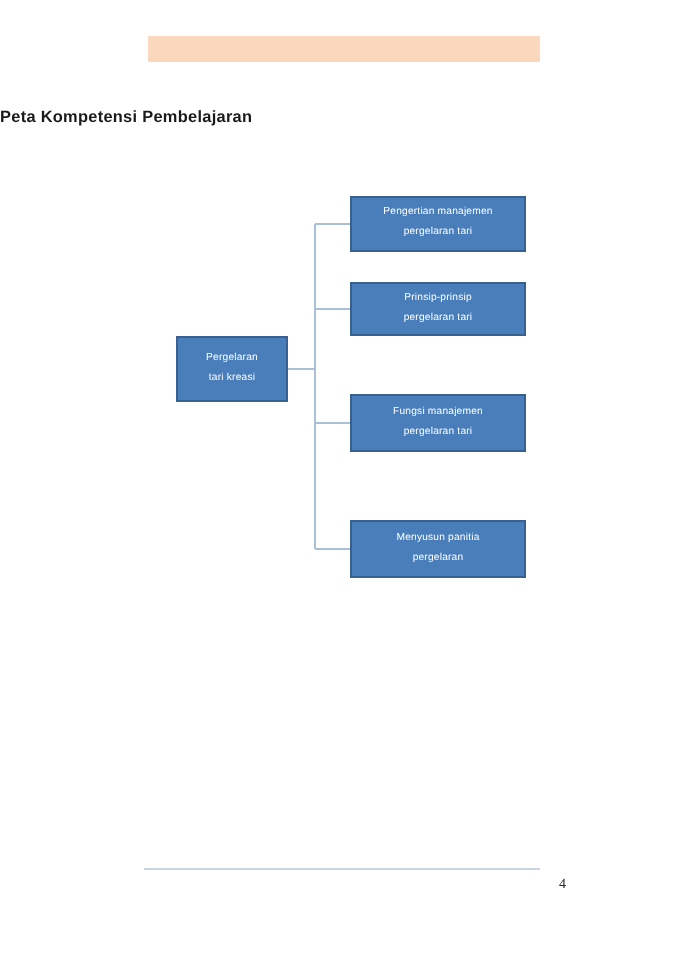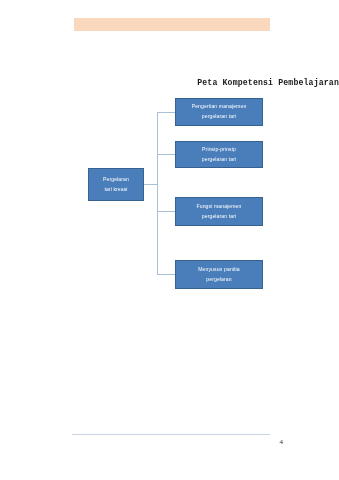--- a/index.html
+++ b/index.html
@@ -35,28 +35,27 @@
     height: 13px;
     background: #fad8bd;
   }
 
   
   #doc-title {
     position: absolute;
     left: 0;
     top: 54px;
     width: 339px;
-    text-align: right;
-    font-family: Liberation Mono, monospace;
+    text-align: left;
+    font-family: Liberation Sans, sans-serif;
     font-weight: bold;
     font-size: 8.2px;
     letter-spacing: 0.15px;
     color: #1a1a1a;
     white-space: nowrap;
-    margin-top: 24px;
   }
 
   
   #diagram {
     position: absolute;
     left: 0;
     top: 0;
     width: 339px;
     height: 480px;
     pointer-events: none;

